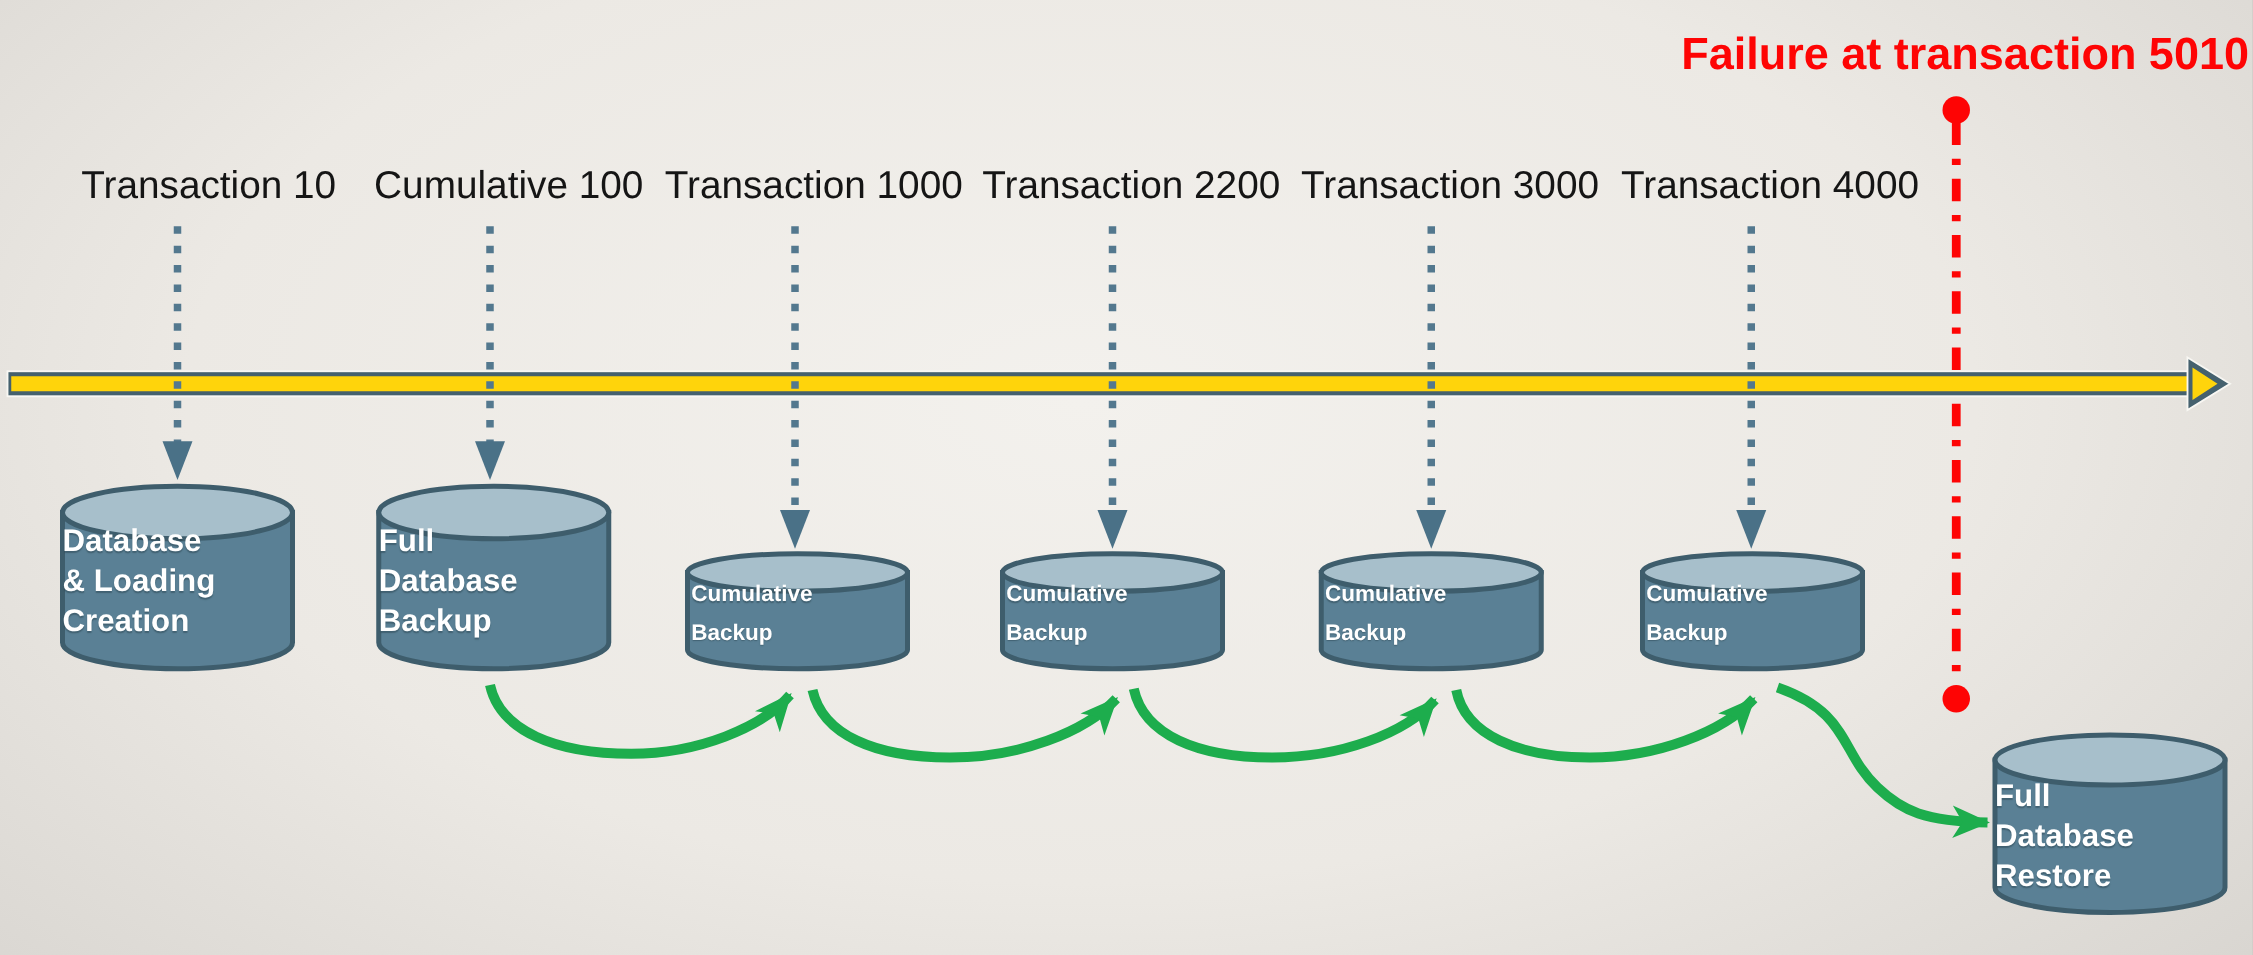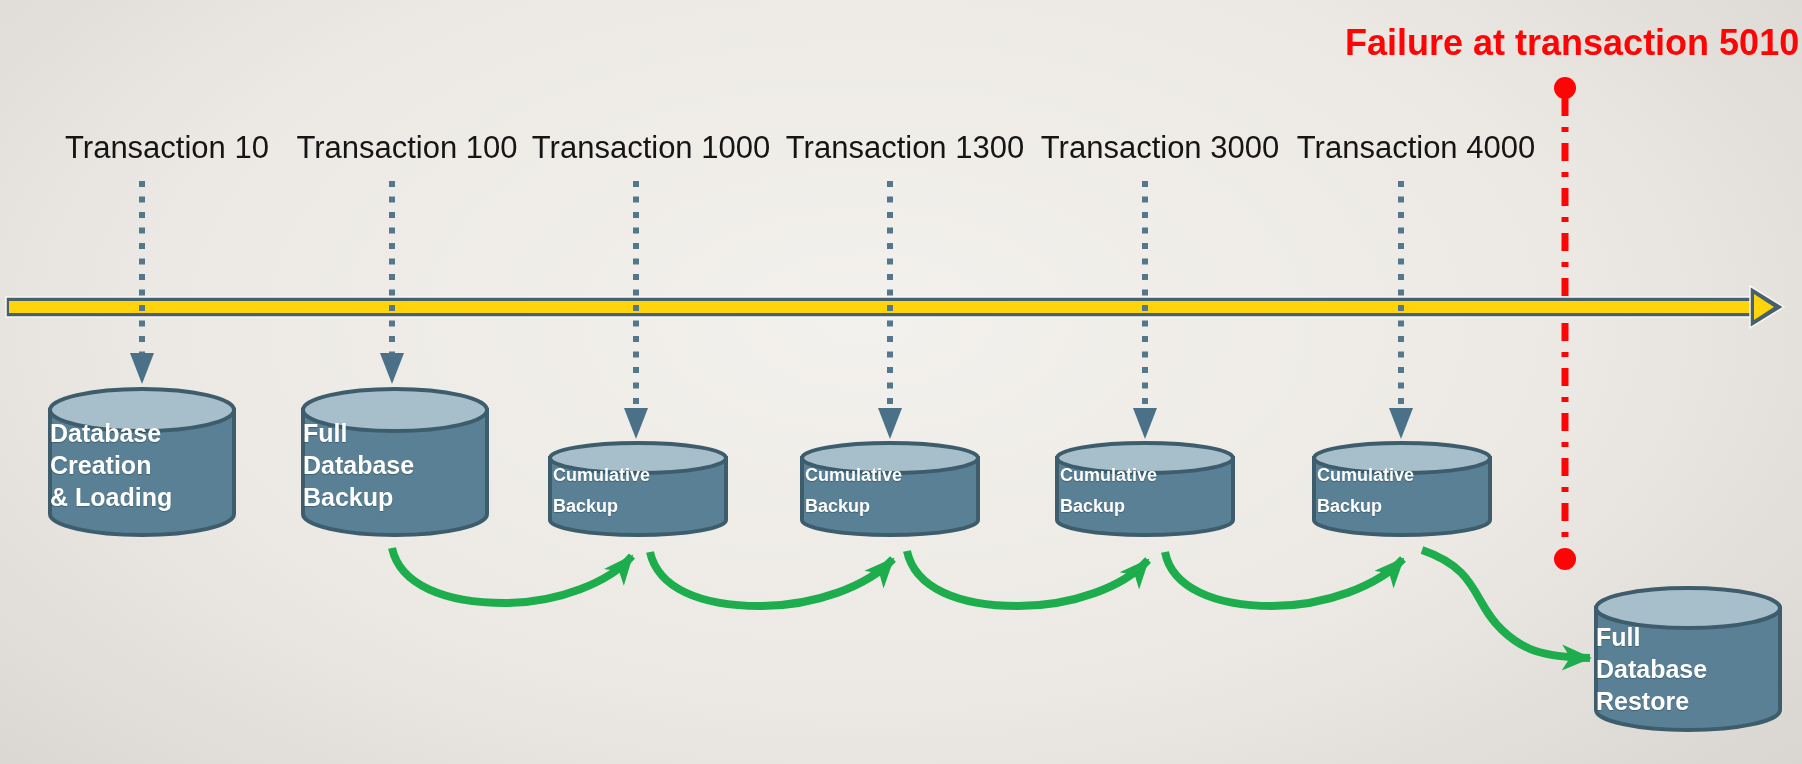--- a/index.html
+++ b/index.html
@@ -102,32 +102,32 @@
     </g>
 
     <path class="green-curve" marker-end="url(#gh)" d="M 392 548 C 400 585 445 603 505 603 C 558 603 610 582 632 556"></path>
     <path class="green-curve" marker-end="url(#gh)" d="M 650 552 C 658 588 700 606 760 606 C 815 606 868 586 893 559"></path>
     <path class="green-curve" marker-end="url(#gh)" d="M 907 551 C 915 588 958 606 1018 606 C 1072 606 1124 587 1148 560"></path>
     <path class="green-curve" marker-end="url(#gh)" d="M 1165 552 C 1172 588 1215 606 1272 606 C 1325 606 1378 586 1403 559"></path>
     <path class="green-curve" marker-end="url(#gh)" d="M 1422 550 C 1480 570 1472 602 1502 630 C 1522 649 1540 657 1590 658"></path>
   </svg>
 
   <div class="t-label" style="left:27px;">Transaction 10</div>
-  <div class="t-label" style="left:267px;">Transaction 100</div>
+  <div class="t-label" style="left:267px;">Cumulative 100</div>
   <div class="t-label" style="left:511px;">Transaction 1000</div>
-  <div class="t-label" style="left:765px;">Transaction 1300</div>
+  <div class="t-label" style="left:765px;">Transaction 2200</div>
   <div class="t-label" style="left:1020px;">Transaction 3000</div>
   <div class="t-label" style="left:1276px;">Transaction 4000</div>
 
   <div class="failure-label">Failure at transaction 5010</div>
 
   <div class="cyl-text big" style="left:50px;top:417px;">
     <span>Database</span>
+    <span>&amp; Loading</span>
     <span>Creation</span>
-    <span>&amp; Loading</span>
   </div>
   <div class="cyl-text big" style="left:303px;top:417px;">
     <span>Full</span>
     <span>Database</span>
     <span>Backup</span>
   </div>
   <div class="cyl-text small" style="left:553px;top:460px;">
     <span>Cumulative</span>
     <span>Backup</span>
   </div>

